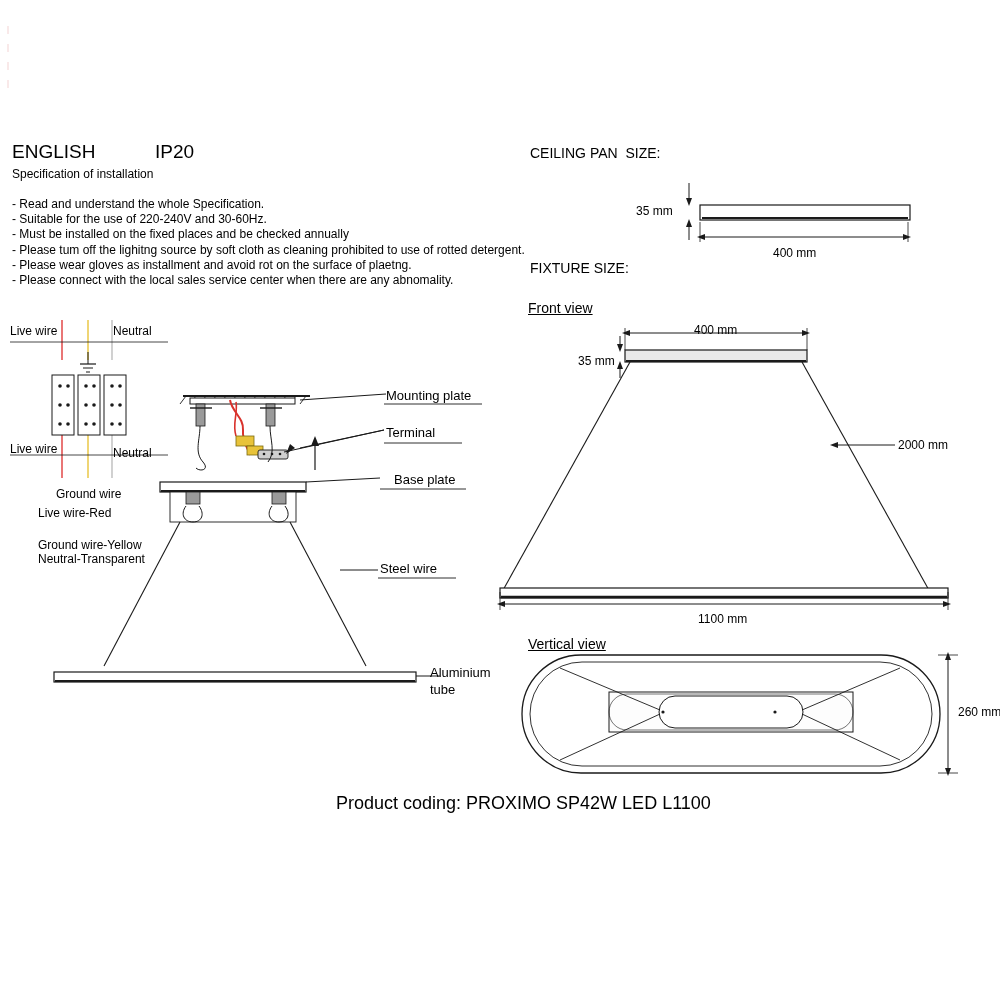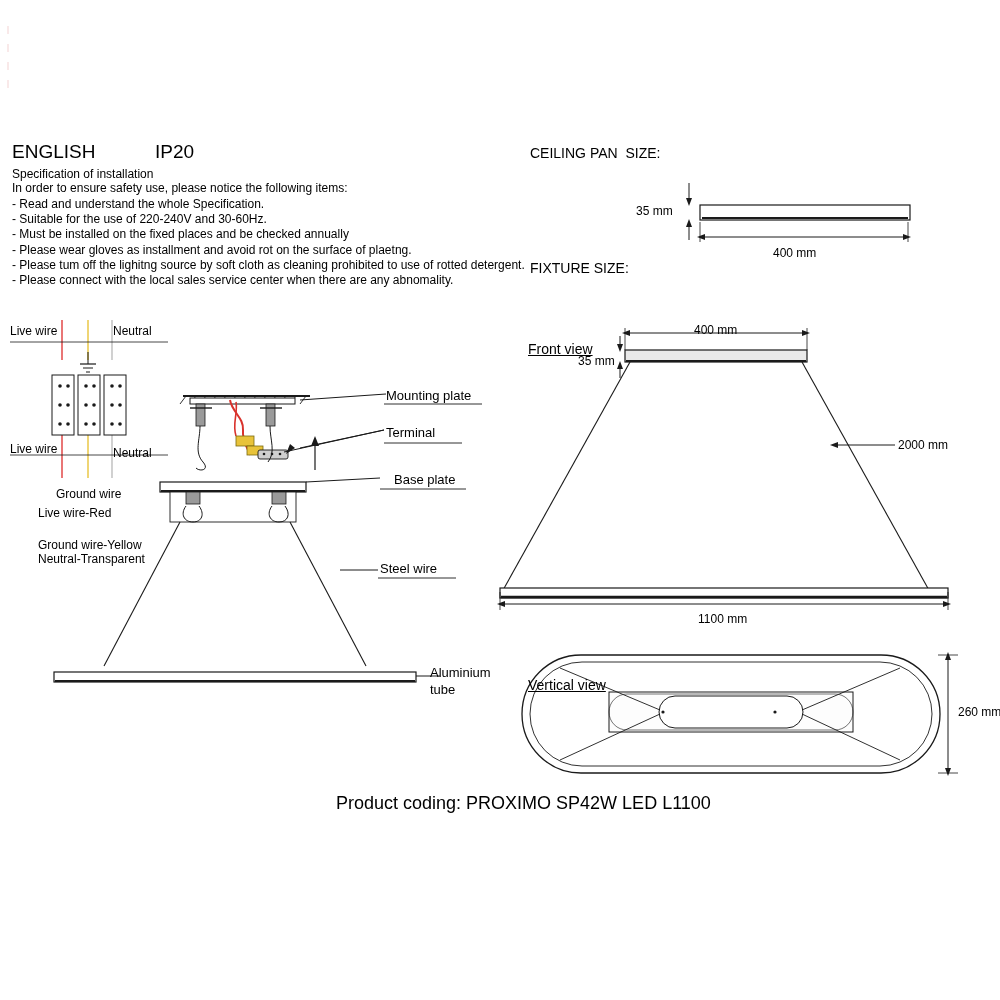--- a/index.html
+++ b/index.html
@@ -17,21 +17,21 @@
     height: 1000px;
     overflow: hidden;
     background: #ffffff;
   }
   .abs { position: absolute; }
   .t12 { font-size: 12px; line-height: 15px; white-space: pre; }
   .t13 { font-size: 13px; line-height: 16px; white-space: pre; }
   .t14 { font-size: 14px; line-height: 17px; white-space: pre; }
   .t18 { font-size: 18px; line-height: 22px; white-space: pre; }
   .t19 { font-size: 19px; line-height: 23px; white-space: pre; }
-  .underline { text-decoration: underline; margin-top: 41px; }
+  .underline { text-decoration: underline; }
   .spec-list { font-size: 12px; line-height: 15.2px; }
   .spec-list div { white-space: pre; }
   svg { display: block; }
   #vec { position: absolute; left: 0; top: 0; }
 </style>
 </head>
 <body>
 
 <div id="sheet">
 
@@ -232,28 +232,27 @@
       <line x1="378" y1="578" x2="456" y2="578" stroke-width="0.9"></line>
 
       <path d="M384 430 L 300 448" stroke-width="1" fill="none"></path>
     </g>
   </svg>
 
   <div class="abs t19" style="left:12px; top:140px;">ENGLISH</div>
   <div class="abs t19" style="left:155px; top:140px;">IP20</div>
 
   <div class="abs t12" style="left:12px; top:167px;">Specification of installation</div>
-  <div class="abs t12" style="left:12px; top:181px;">In order to ensure safety use, please notice the following items:</div>
 
   <div class="abs spec-list" style="left:12px; top:197px;">
     <div>- Read and understand the whole Specification.</div>
     <div>- Suitable for the use of 220-240V and 30-60Hz.</div>
     <div>- Must be installed on the fixed places and be checked annually</div>
+    <div>- Please tum off the lighitng source by soft cloth as cleaning prohibited to use of rotted detergent.</div>
     <div>- Please wear gloves as installment and avoid rot on the surface of plaetng.</div>
-    <div>- Please tum off the lighitng source by soft cloth as cleaning prohibited to use of rotted detergent.</div>
     <div>- Please connect with the local sales service center when there are any abnomality.</div>
   </div>
 
   <div class="abs t12" style="left:10px; top:324px;">Live wire</div>
   <div class="abs t12" style="left:113px; top:324px;">Neutral</div>
   <div class="abs t12" style="left:10px; top:442px;">Live wire</div>
   <div class="abs t12" style="left:113px; top:446px;">Neutral</div>
   <div class="abs t12" style="left:56px; top:487px;">Ground wire</div>
 
   <div class="abs t12" style="left:38px; top:506px;">Live wire-Red</div>

